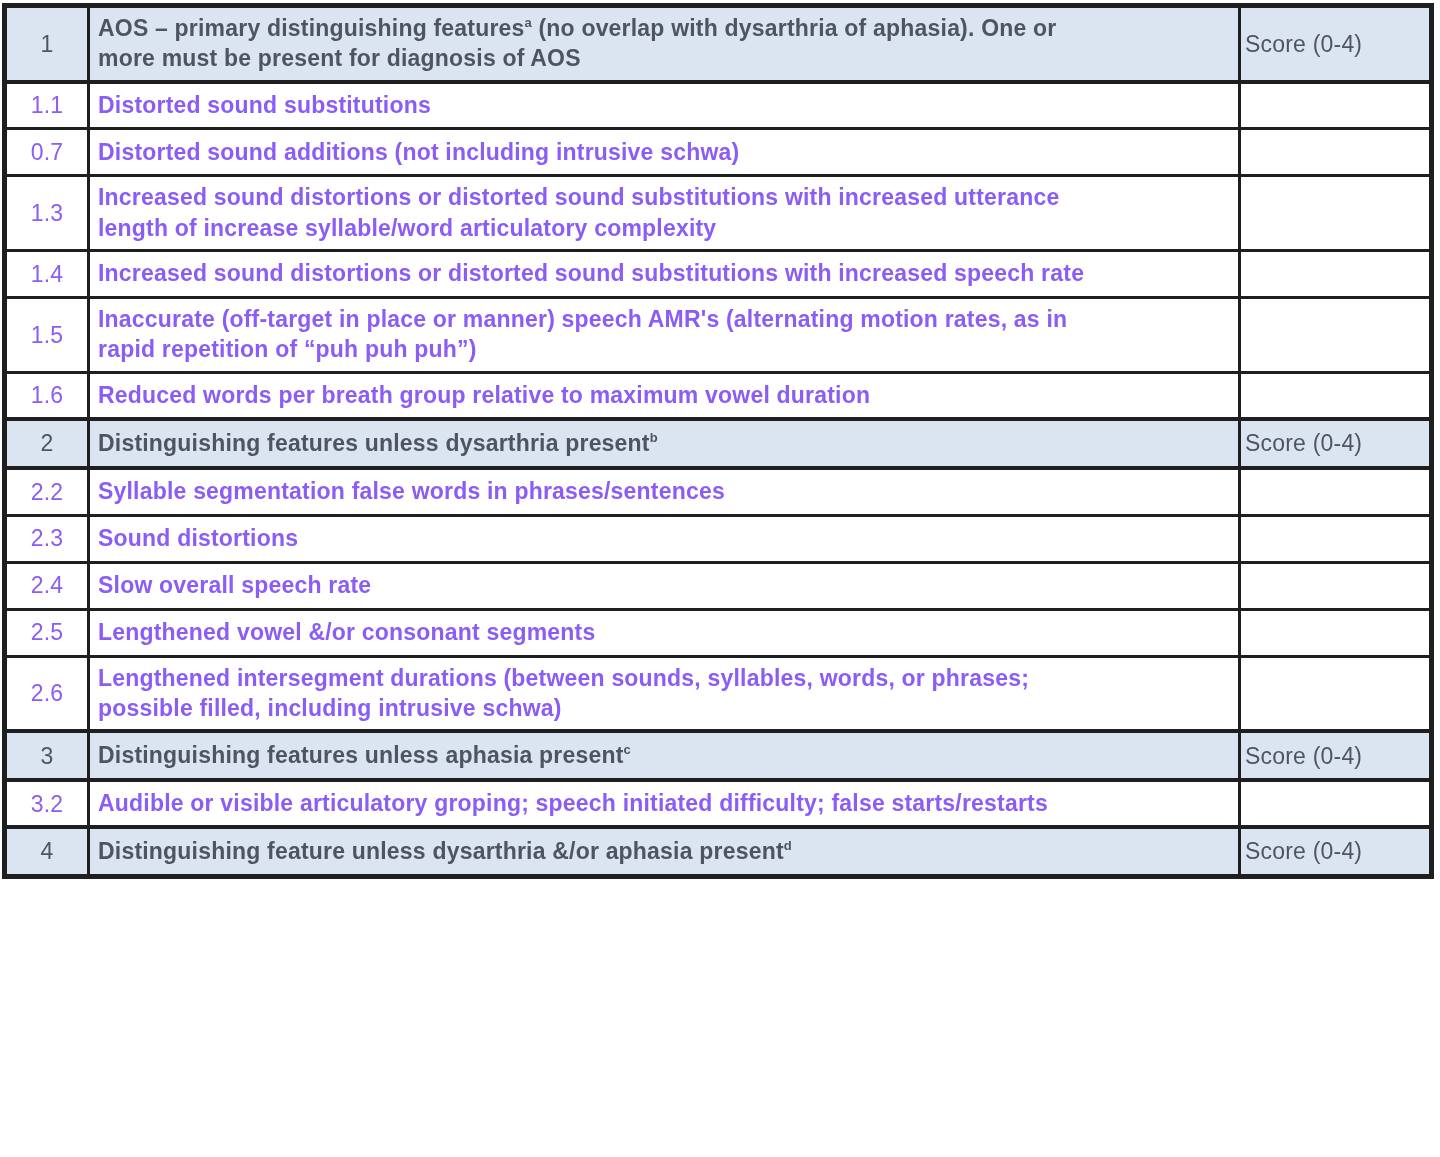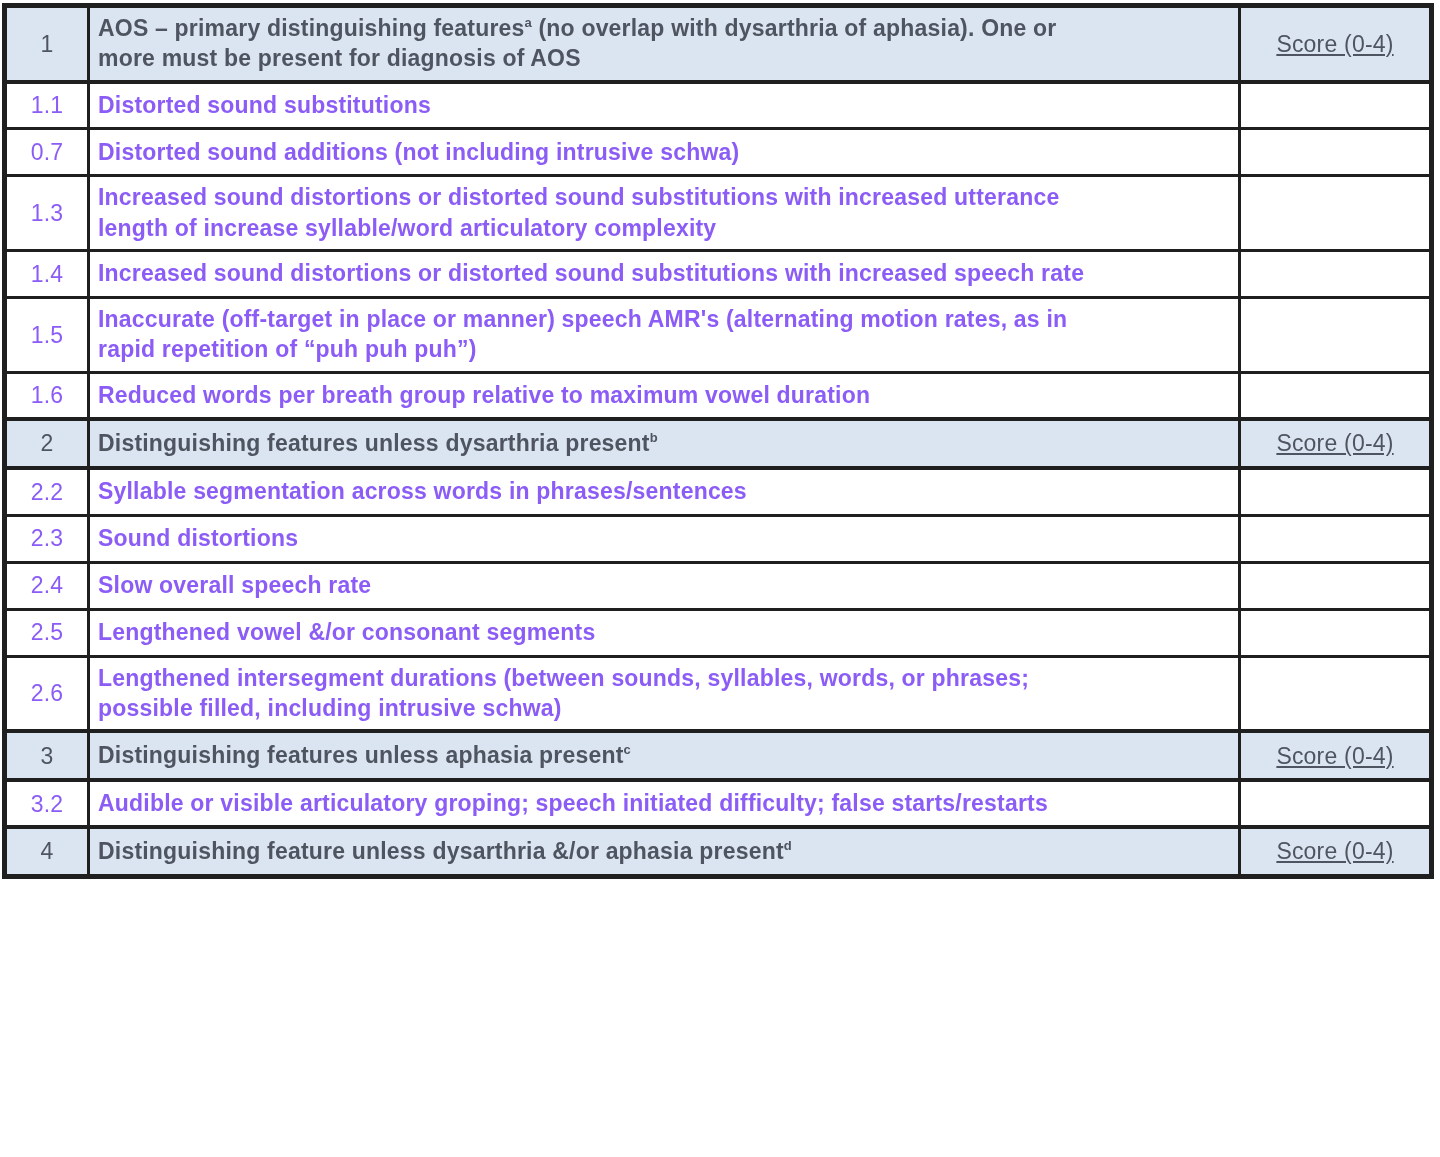--- a/index.html
+++ b/index.html
@@ -36,23 +36,22 @@
     text-align: center;
     padding: 2px 2px;
   }
   td.desc {
     padding: 5px 10px 6px 8px;
     white-space: pre-line;
     font-weight: bold;
   }
   td.score {
     width: 192px;
-    text-align: center;
+    text-align: left;
     padding: 2px 4px;
-    text-decoration: underline;
   }
   tr.item  { height: 47px; }
   tr.section { height: 49px; }
   tr.section td {
     background: #dbe5f1;
     border-top-width: 4px;
     border-bottom-width: 4px;
     color: #4f5560;
   }
   sup.fnote {
@@ -106,21 +105,21 @@
           <td class="desc"><span>Reduced words per breath group relative to maximum vowel duration</span></td>
           <td class="score"></td>
         </tr>
         <tr class="section">
           <td class="num">2</td>
           <td class="desc"><span>Distinguishing features unless dysarthria present</span><sup class="fnote">b</sup></td>
           <td class="score">Score (0-4)</td>
         </tr>
         <tr class="item">
           <td class="num">2.2</td>
-          <td class="desc"><span>Syllable segmentation across words in phrases/sentences</span></td>
+          <td class="desc"><span>Syllable segmentation false words in phrases/sentences</span></td>
           <td class="score"></td>
         </tr>
         <tr class="item">
           <td class="num">2.3</td>
           <td class="desc"><span>Sound distortions</span></td>
           <td class="score"></td>
         </tr>
         <tr class="item">
           <td class="num">2.4</td>
           <td class="desc"><span>Slow overall speech rate</span></td>

